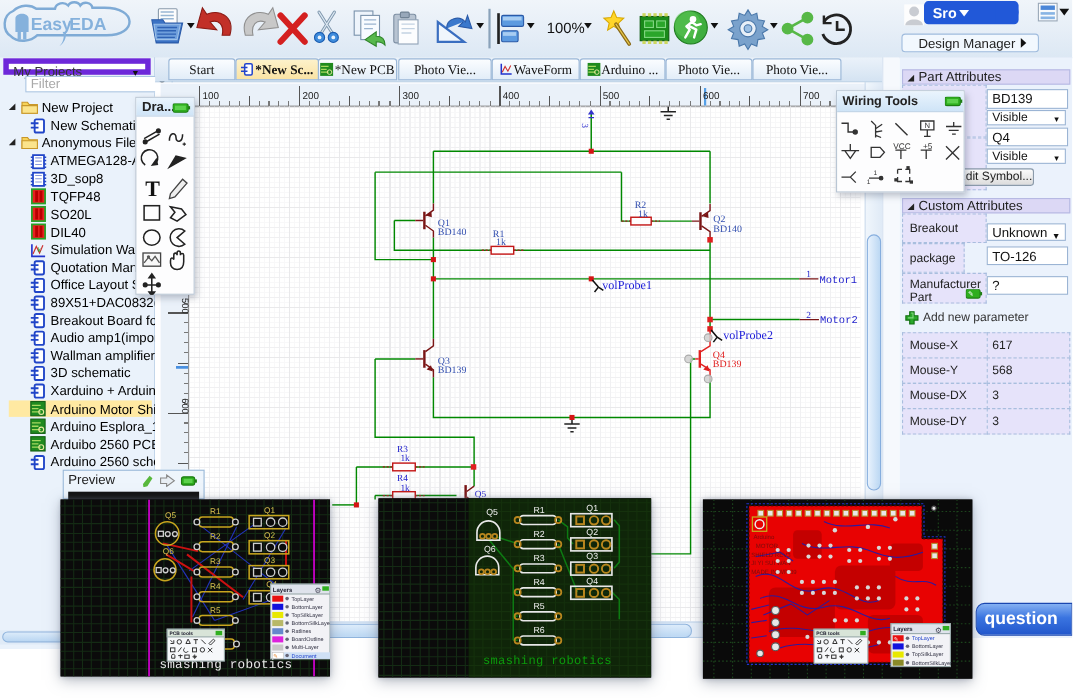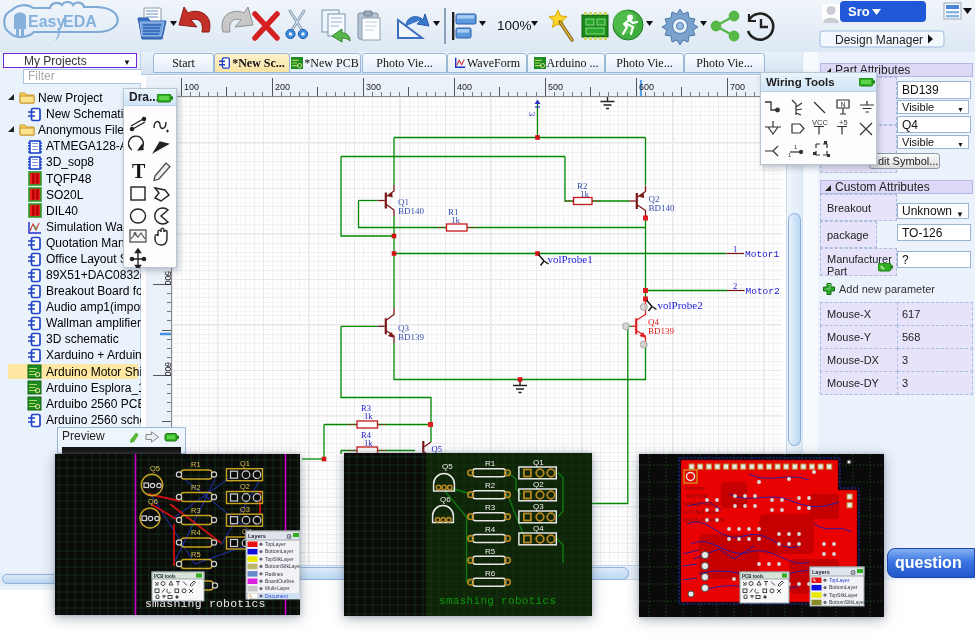--- a/index.html
+++ b/index.html
@@ -3,21 +3,21 @@
 <meta charset="utf-8">
 <style>
 html,body{margin:0;padding:0;}
 body{font-family:"Liberation Sans",sans-serif;width:975px;height:635px;overflow:hidden;background:#fff;}
 #root{position:relative;width:975px;height:635px;overflow:hidden;background:#fff;}
 .abs{position:absolute;}
 
 #toolbar{left:0;top:0;width:975px;height:52px;background:linear-gradient(#f0f5fa,#e6eef7 55%,#dce8f4);border-bottom:1px solid #bccfe2;}
 
 #leftpanel{left:0;top:52px;width:141px;height:538px;background:#eaf2fb;border-right:1px solid #c3d6ea;box-sizing:border-box;}
-#projsel{left:3px;top:1px;width:134px;height:15px;background:#fff;border:1px solid #6d28d9;font-size:12px;color:#333;line-height:14px;padding-left:20px;box-sizing:border-box;}
+#projsel{left:3px;top:1px;width:134px;height:15px;background:#fff;border:5px solid #6d28d9;font-size:12px;color:#333;line-height:14px;padding-left:4px;box-sizing:border-box;}
 #filter{left:3px;top:17px;width:134px;height:15px;background:#fff;border:1px solid #a9c4e2;font-size:12px;color:#a9a9a9;line-height:13px;padding-left:4px;box-sizing:border-box;margin-left:20px;}
 #lpscroll{left:0px;top:521px;width:141px;height:13px;background:#e0ebf7;}
 #lpthumb{left:2px;top:1px;width:122px;height:10px;background:linear-gradient(#dcebfa,#b9d6f2);border:1px solid #8fb4dd;border-radius:6px;box-sizing:border-box;}
 
 #tabstrip{left:141px;top:52px;width:661px;height:23px;background:linear-gradient(#ebf2fa,#d4e3f2);border-bottom:1px solid #aac4de;box-sizing:border-box;}
 .tab{position:absolute;top:1px;height:20px;border:1px solid #9cb8d8;border-radius:3px 3px 0 0;background:linear-gradient(#fbfdff,#e2edf8);font-size:12px;font-family:"Liberation Serif",serif;color:#111;box-sizing:border-box;text-align:center;line-height:18px;white-space:nowrap;overflow:hidden;}
 .tab.active{background:linear-gradient(#fdf2cb,#fae3a4);font-weight:bold;}
 .tabicon{display:inline-block;width:12px;height:12px;vertical-align:-2px;margin-right:1px;}
 
 #canvas{left:141px;top:75px;width:645px;height:505px;background:#fff;}
@@ -592,21 +592,21 @@
         <circle cx="11" cy="127.5" r="1.5" fill="#555" stroke="none"></circle>
         <path d="M31,131 c0,-3 2,-3 3,-1 l0,-4 c0,-2.5 3,-2.5 3,0 l0,-2 c0,-2.5 3,-2.5 3,0 l0,2 c0,-2 3,-2 3,0 l0,6 c0,4 -2,7 -6,7 c-4,0 -6,-3 -6,-6 Z"></path>
 
         <path d="M14,146 l0,14 M8,153 l12,0"></path>
         <path d="M14,143 l-2.5,3.5 l5,0 Z M14,163 l-2.5,-3.5 l5,0 Z" fill="#222"></path>
         <circle cx="8" cy="153" r="1.6" fill="#222"></circle>
           <circle cx="20" cy="153" r="1.6" fill="#222"></circle>
       </g>
     </svg>
   </div>
-  <div id="wirepal" class="palette" style="left:760px;top:72px;width:117px;height:93px;">
+  <div id="wirepal" class="palette" style="left:760px;top:82px;width:117px;height:93px;">
     <div class="paltitle" style="height:19px;line-height:18px;font-size:11.5px;">Wiring Tools</div>
     <svg class="abs" style="left:98px;top:5px;width:16px;height:9px;" viewBox="0 0 16 9">
         <rect x="0" y="0" width="14" height="8" rx="2" fill="#2fae1f" stroke="#1d7d12"></rect>
         <rect x="14" y="2.5" width="2" height="3" fill="#1d7d12"></rect>
         <rect x="2" y="2" width="10" height="4" fill="#6fe05f" opacity="0.7"></rect>
       </svg>
     <svg class="abs" style="left:0;top:19px;width:117px;height:74px;" viewBox="0 0 117 74">
       <g stroke="#333" stroke-width="1.3" fill="none">
 
         <path d="M4,10 l6,0 l0,8 l6,0"></path>

